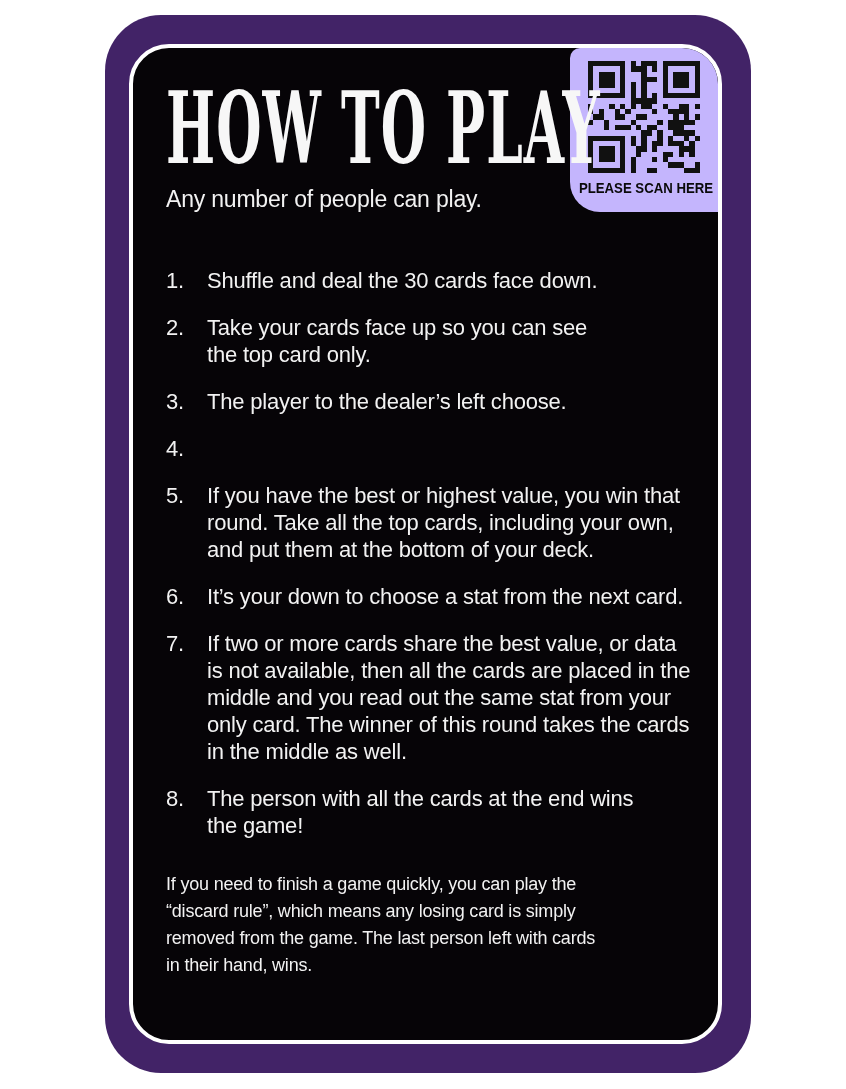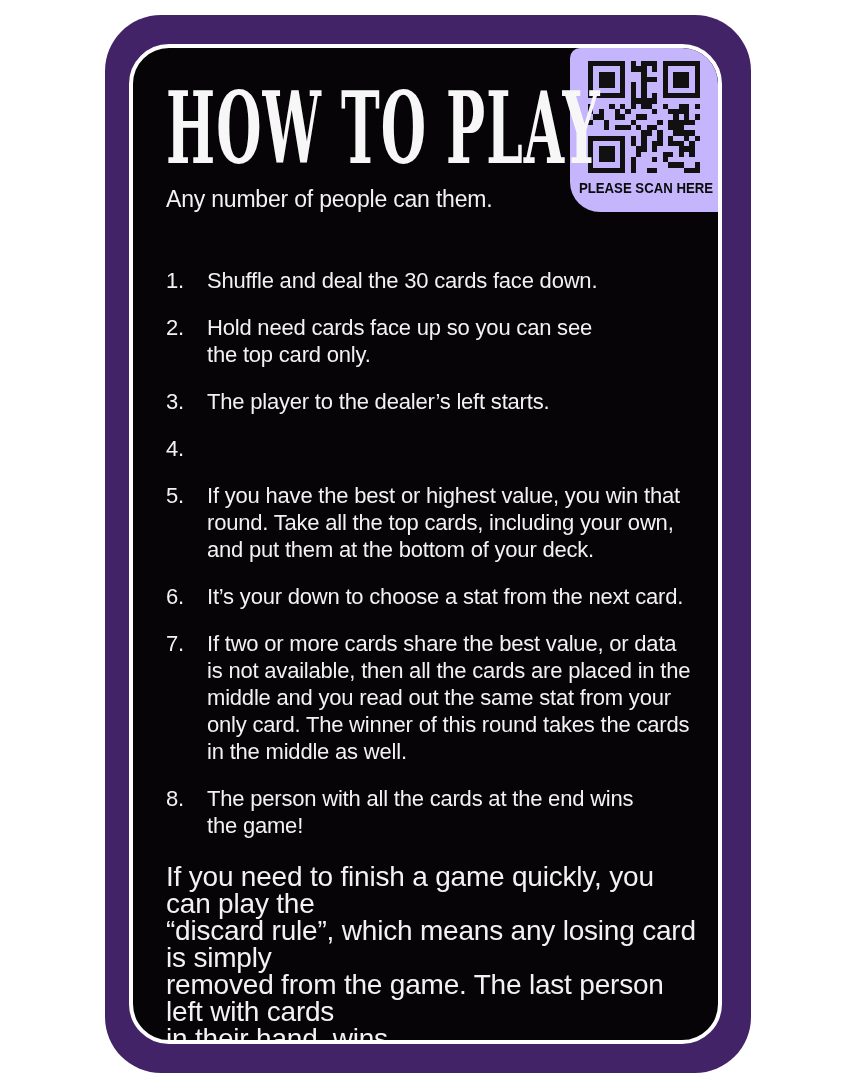--- a/index.html
+++ b/index.html
@@ -91,22 +91,22 @@
     line-height: 27px;
     letter-spacing: -0.2px;
   }
   .rule .num {
     flex: 0 0 41px;
   }
   .rule .txt {
     white-space: pre-line;
   }
   .footnote {
-    margin-top: 24px;
-    font-size: 28px;
+    margin-top: 32px;
+    font-size: 18px;
     line-height: 27px;
     letter-spacing: -0.2px;
     white-space: pre-line;
   }
 </style>
 </head>
 <body>
 
 <div class="page">
   <div class="card" style="background: rgb(66, 35, 103);">
@@ -331,38 +331,38 @@
             <rect x="19" y="20" width="1" height="1"></rect>
             <rect x="20" y="20" width="1" height="1"></rect>
           </svg>
         <div class="qr-label">PLEASE SCAN HERE</div>
       </div>
 
       <div class="title-wrap">
         <h1 class="title">HOW TO PLAY</h1>
       </div>
 
-      <p class="subtitle">Any number of people can them.</p>
+      <p class="subtitle">Any number of people can play.</p>
 
       <div class="rules">
 
           <div class="rule">
             <span class="num">1.</span>
             <span class="txt">Shuffle and deal the 30 cards face down.</span>
           </div>
 
           <div class="rule">
             <span class="num">2.</span>
-            <span class="txt">Hold need cards face up so you can see
+            <span class="txt">Take your cards face up so you can see
 the top card only.</span>
           </div>
 
           <div class="rule">
             <span class="num">3.</span>
-            <span class="txt">The player to the dealer’s left starts.</span>
+            <span class="txt">The player to the dealer’s left choose.</span>
           </div>
 
           <div class="rule">
             <span class="num">4.</span>
           </div>
 
           <div class="rule">
             <span class="num">5.</span>
             <span class="txt">If you have the best or highest value, you win that
 round. Take all the top cards, including your own,

